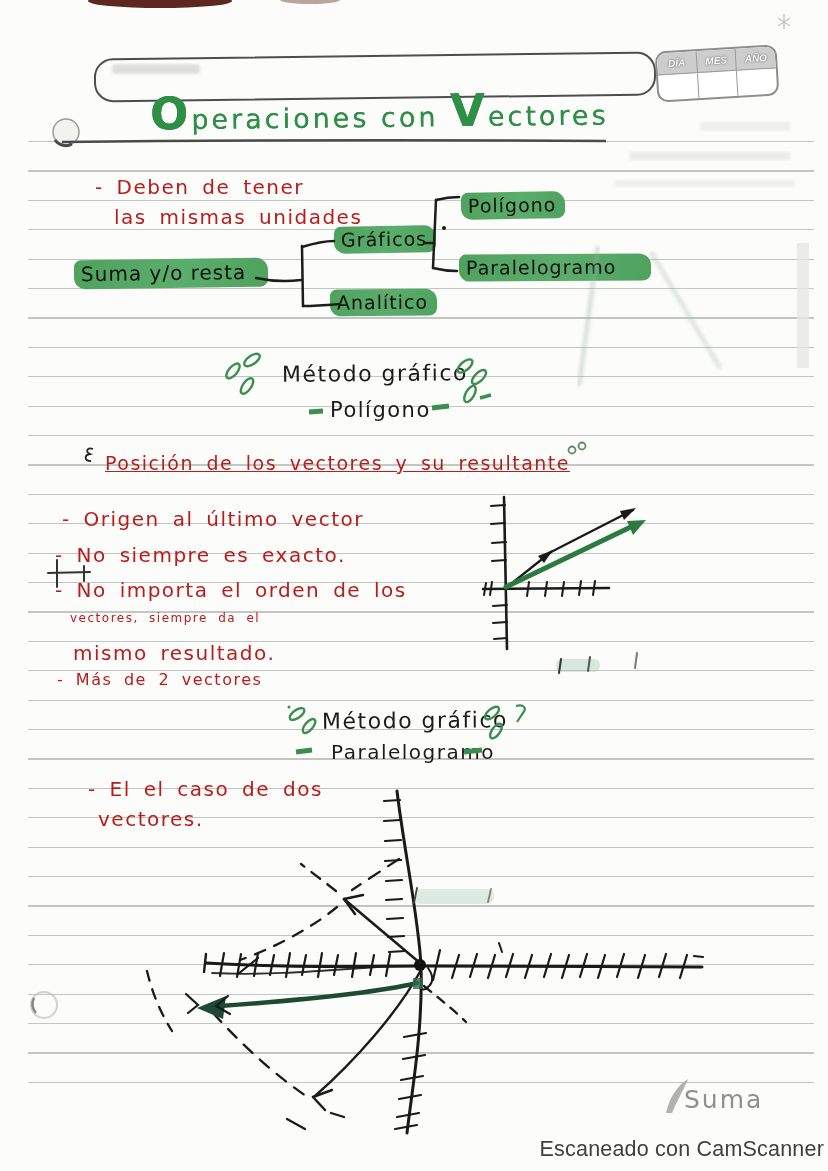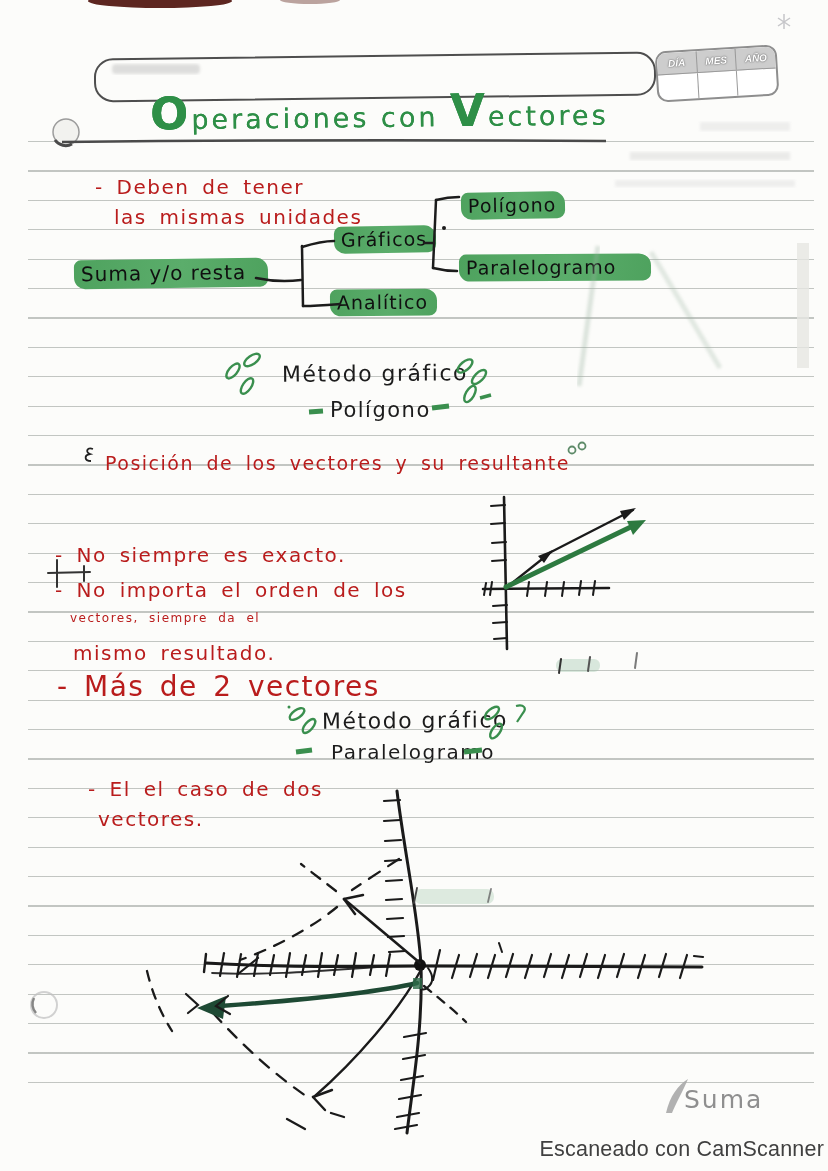--- a/index.html
+++ b/index.html
@@ -67,27 +67,28 @@
   <div class="hand" style="left:90px;top:205px;font-size:20px;margin-left:24px;">las mismas unidades</div>
 
   <span class="hl" style="left:74px;top:259px;font-size:20px;width:178px;transform:rotate(-0.8deg);">Suma y/o resta</span>
   <span class="hl" style="left:334px;top:226px;font-size:19px;transform:rotate(-1deg);">Gráficos</span>
   <span class="hl" style="left:330px;top:289px;font-size:19px;transform:rotate(-0.5deg);">Analítico</span>
   <span class="hl" style="left:461px;top:192px;font-size:19px;transform:rotate(-1deg);">Polígono</span>
   <span class="hl" style="left:459px;top:254px;font-size:19px;width:176px;transform:rotate(-0.4deg);">Paralelogramo</span>
 
   <div class="heading" style="left:282px;top:361px;transform:rotate(-0.5deg);">Método gráfico</div>
   <div class="heading" style="left:330px;top:398px;font-size:21px;">Polígono</div>
-  <div class="hand" style="left:105px;top:452px;font-size:19px;">Posición de los vectores y su resultante</div>
-
+  <div class="hand" style="left:105px;top:452px;font-size:19px;text-decoration:underline;">Posición de los vectores y su resultante</div>
+
+  <div class="hand" style="left:62px;top:507px;font-size:20px;">- Origen al último vector</div>
   <div class="hand" style="left:55px;top:543px;font-size:20px;">- No siempre es exacto.</div>
   <div class="hand" style="left:55px;top:578px;font-size:20px;">- No importa el orden de los</div>
   <div class="hand" style="left:70px;top:611px;font-size:12px;">vectores, siempre da el</div>
   <div class="hand" style="left:73px;top:641px;font-size:20px;">mismo resultado.</div>
-  <div class="hand" style="left:57px;top:670px;font-size:28px;">- Más de 2 vectores</div>
+  <div class="hand" style="left:57px;top:670px;font-size:16px;">- Más de 2 vectores</div>
 
   <div class="heading" style="left:322px;top:708px;transform:rotate(-0.5deg);">Método gráfico</div>
   <div class="heading" style="left:331px;top:740px;font-size:20px;">Paralelogramo</div>
   <div class="hand" style="left:88px;top:777px;font-size:20px;">- El el caso de dos</div>
   <div class="hand" style="left:98px;top:807px;font-size:20px;">vectores.</div>
 
   <div class="brand">Suma</div>
   <div class="scanfoot">Escaneado con CamScanner</div>
 
   <svg class="overlay" viewBox="0 0 828 1171">

